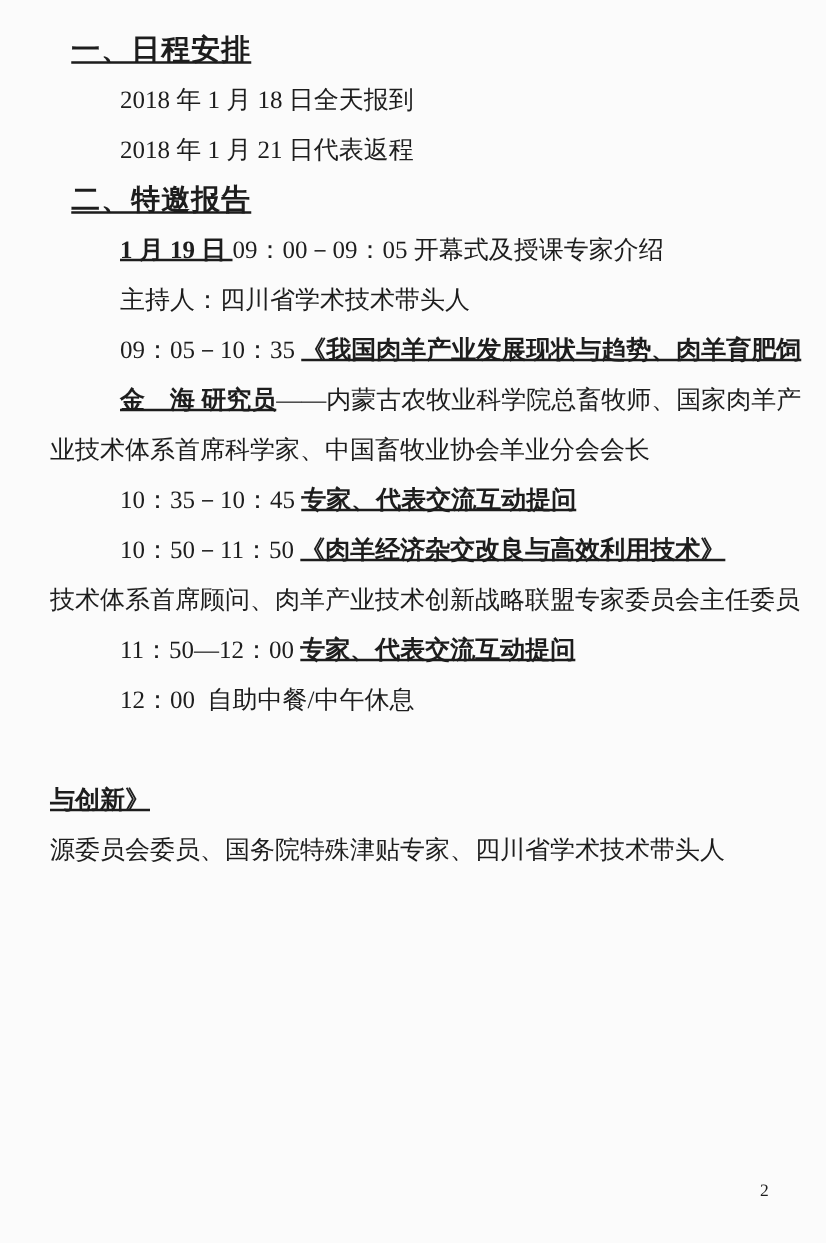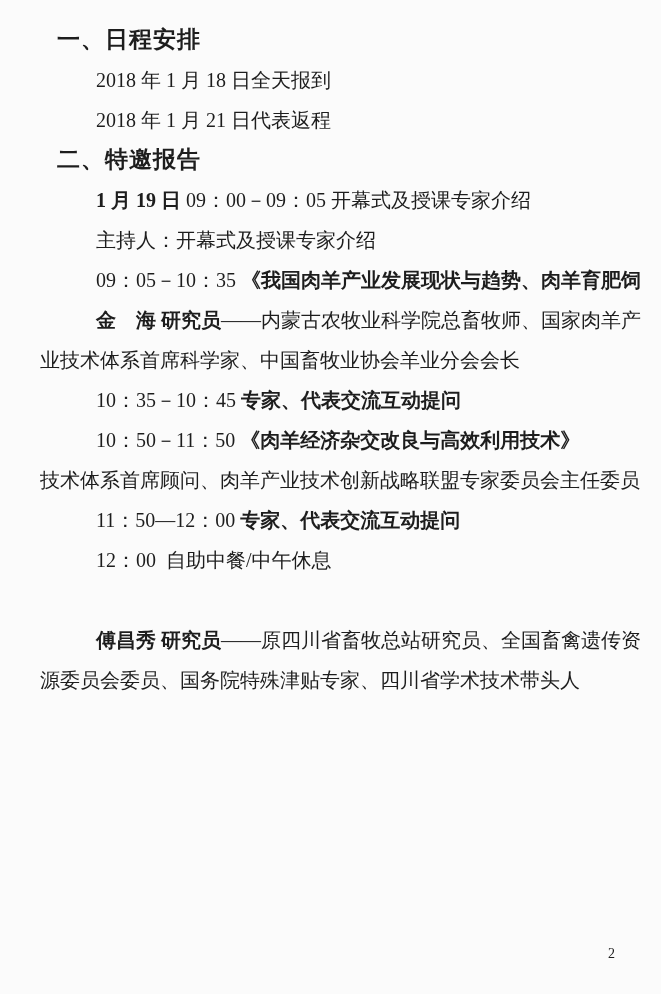--- a/index.html
+++ b/index.html
@@ -27,46 +27,46 @@
   }
   .line.heading {
     padding-left: 17px;
     font-size: 23px;
     font-weight: 700;
     letter-spacing: 1px;
   }
   .line.indent, .line.schedule { padding-left: 56px; }
   .line.flush { padding-left: 0; }
   .line.blank { }
-  .b { font-weight: 700; }
+  .b { font-weight: 700; text-decoration: underline; }
   .date { display: inline-block; min-width: 132px; text-align: right; }
   .page-num {
     position: absolute;
     right: 46px; top: 944px;
     font-size: 14px;
     line-height: 20px;
   }
 </style>
 </head>
 <body style="--bg: #fbfbfb;">
 
 <div class="page" style="--fg: #1d1d1d;">
   <div class="content">
       <div class="line heading"><span class="b">一、日程安排</span></div>
       <div class="line schedule"><span class="date">2018 年 1 月 18 日</span><span>全天报到</span></div>
       <div class="line schedule"><span class="date">2018 年 1 月 21 日</span><span>代表返程</span></div>
       <div class="line heading"><span class="b">二、特邀报告</span></div>
       <div class="line indent"><span class="b">1 月 19 日 </span><span>09：00－09：05 开幕式及授课专家介绍</span></div>
-      <div class="line indent"><span>主持人：开幕式及授课专家介绍</span></div>
+      <div class="line indent"><span>主持人：四川省学术技术带头人</span></div>
       <div class="line indent"><span>09：05－10：35 </span><span class="b">《我国肉羊产业发展现状与趋势、肉羊育肥饲</span></div>
       <div class="line indent"><span class="b">金　海 研究员</span><span>——内蒙古农牧业科学院总畜牧师、国家肉羊产</span></div>
       <div class="line flush"><span>业技术体系首席科学家、中国畜牧业协会羊业分会会长</span></div>
       <div class="line indent"><span>10：35－10：45 </span><span class="b">专家、代表交流互动提问</span></div>
       <div class="line indent"><span>10：50－11：50 </span><span class="b">《肉羊经济杂交改良与高效利用技术》</span></div>
       <div class="line flush"><span>技术体系首席顾问、肉羊产业技术创新战略联盟专家委员会主任委员</span></div>
       <div class="line indent"><span>11：50—12：00 </span><span class="b">专家、代表交流互动提问</span></div>
       <div class="line indent"><span>12：00  自助中餐/中午休息</span></div>
       <div class="line blank"></div>
-      <div class="line indent"><span class="b">傅昌秀 研究员</span><span>——原四川省畜牧总站研究员、全国畜禽遗传资</span></div>
+      <div class="line flush"><span class="b">与创新》</span></div>
       <div class="line flush"><span>源委员会委员、国务院特殊津贴专家、四川省学术技术带头人</span></div>
     </div>
   <div class="page-num">2</div>
 </div>
 
 </body></html>

